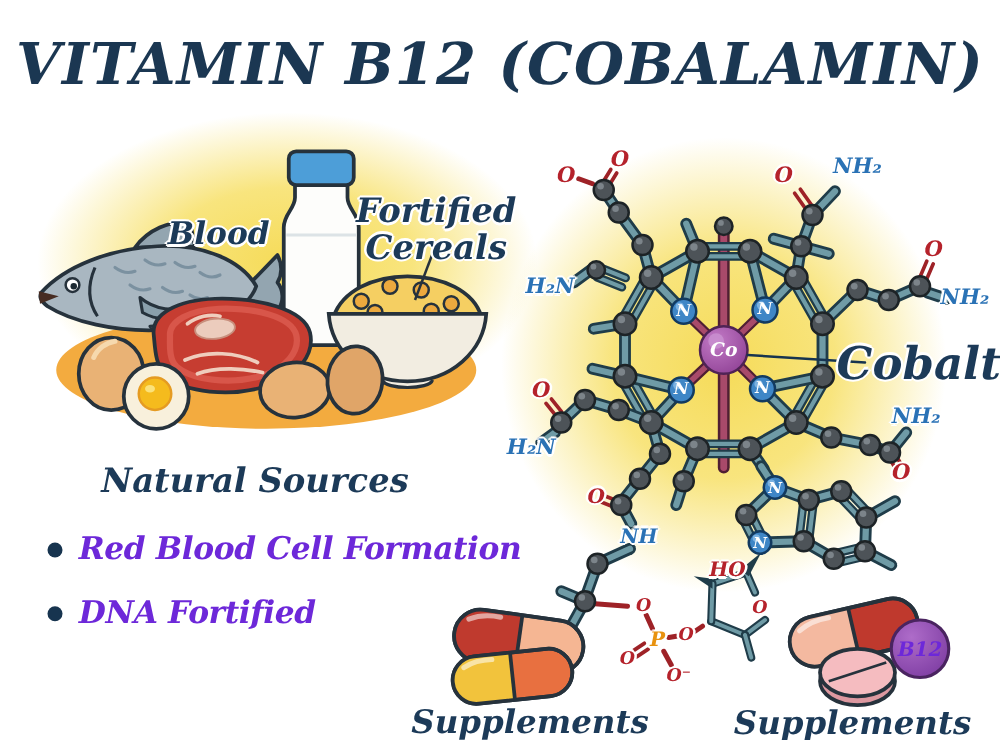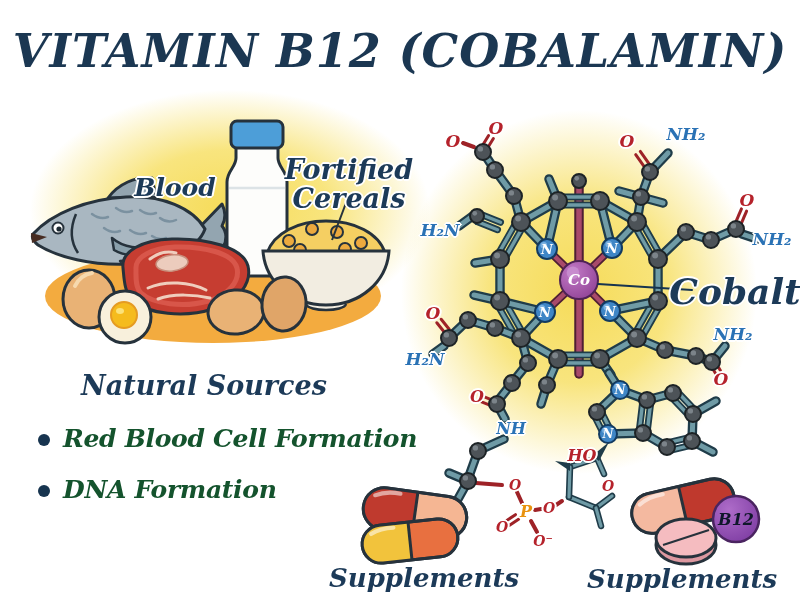--- a/index.html
+++ b/index.html
@@ -6,21 +6,21 @@
   .page{position:relative;width:800px;height:592px;background:#ffffff;overflow:hidden;
         font-family:"DejaVu Serif","DejaVu Sans",serif;font-style:italic;}
   svg{position:absolute;left:0;top:0;}
   .txt{position:absolute;font-weight:bold;color:#1c3a58;white-space:nowrap;}
   .ctr{transform:translate(-50%,-50%);}
   #title{left:0;right:0;top:24px;text-align:center;font-size:46px;letter-spacing:1px;color:#1b3752;}
   #fortified{text-align:center;line-height:1.08;}
   .halo{text-shadow:-2px 0 0 #fff,2px 0 0 #fff,0 -2px 0 #fff,0 2px 0 #fff,
         -1px -1px 0 #fff,1px 1px 0 #fff,-1px 1px 0 #fff,1px -1px 0 #fff;}
   #benefits{position:absolute;left:36px;top:424px;margin:0;padding:0;}
-  #benefits li{list-style:none;font-size:25px;font-weight:bold;color:#14532d;
+  #benefits li{list-style:none;font-size:25px;font-weight:bold;color:#6d28d9;
         letter-spacing:-0.3px;margin:0 0 22px 0;position:relative;padding-left:27px;}
   #benefits li::before{content:"";position:absolute;left:2px;top:10px;width:12px;height:12px;
         border-radius:50%;background:#17344f;}
   .atom{position:absolute;transform:translate(-50%,-50%);font-weight:bold;line-height:1;
         font-family:"DejaVu Serif","DejaVu Sans",serif;}
   .atom.red{color:#b5222b}.atom.blue{color:#2a72b5}.atom.orange{color:#e8920f}
   .atom.white{color:#ffffff;text-shadow:none}
   .atom.red,.atom.blue,.atom.orange{text-shadow:-2px 0 0 #fff,2px 0 0 #fff,0 -2px 0 #fff,0 2px 0 #fff,
         -1px -1px 0 #fff,1px 1px 0 #fff,-1px 1px 0 #fff,1px -1px 0 #fff;}
 </style>
@@ -459,28 +459,28 @@
 
   <div class="txt ctr halo" style="left:175px;top:187px;font-size:25px;">Blood</div>
   <div id="fortified" class="txt ctr halo" style="left:349px;top:184px;font-size:27px;">
     <div>Fortified</div>
     <div>Cereals</div>
   </div>
   <div class="txt ctr" style="left:204px;top:385px;font-size:27px;">Natural Sources</div>
 
   <ul id="benefits">
       <li>Red Blood Cell Formation</li>
-      <li>DNA Formation</li>
+      <li>DNA Fortified</li>
     </ul>
 
   <div class="txt ctr halo" style="left:735px;top:291px;font-size:36px;">Cobalt</div>
 
   <div class="txt ctr" style="left:424px;top:578px;font-size:26px;">Supplements</div>
   <div class="txt ctr" style="left:682px;top:579px;font-size:26px;">Supplements</div>
-  <div class="txt ctr" style="left:736px;top:519px;font-size:16px;color:#0f172a;">B12</div>
+  <div class="txt ctr" style="left:736px;top:519px;font-size:16px;color:#6d28d9;">B12</div>
 
   <div id="atomLabels">
       <span class="atom red" style="left: 453px; top: 141px; font-size: 17px;">O</span>
       <span class="atom red" style="left: 496px; top: 128px; font-size: 17px;">O</span>
       <span class="atom blue" style="left: 440px; top: 230px; font-size: 17px;">H₂N</span>
       <span class="atom red" style="left: 433px; top: 313px; font-size: 17px;">O</span>
       <span class="atom blue" style="left: 425px; top: 359px; font-size: 17px;">H₂N</span>
       <span class="atom red" style="left: 627px; top: 141px; font-size: 17px;">O</span>
       <span class="atom blue" style="left: 686px; top: 134px; font-size: 17px;">NH₂</span>
       <span class="atom red" style="left: 747px; top: 200px; font-size: 17px;">O</span>

